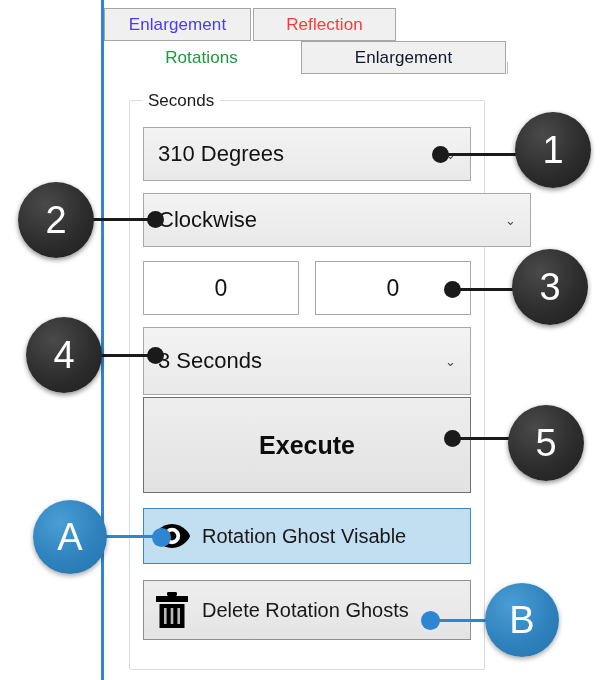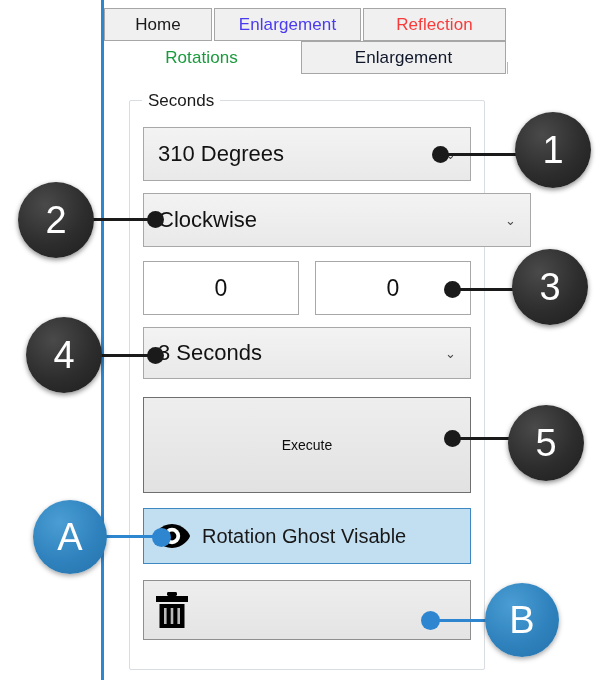--- a/index.html
+++ b/index.html
@@ -138,22 +138,22 @@
     justify-content: center;
     font-size: 23px;
     color: #111111;
   }
   .pushbtn {
     background: linear-gradient(#eeeeee, #e2e2e2);
     border: 1px solid #6f6f6f;
     display: flex;
     align-items: center;
     justify-content: center;
-    font-size: 14px;
-    font-weight: normal;
+    font-size: 25px;
+    font-weight: bold;
     color: #0d0d0d;
     user-select: none;
   }
   .iconbtn {
     background: linear-gradient(#eeeeee, #e4e4e4);
     border: 1px solid #8f8f8f;
     display: flex;
     align-items: center;
     font-size: 20px;
     color: #181818;
@@ -170,21 +170,21 @@
     justify-content: center;
     flex: none;
   }
   .iconbtn .txt { padding-left: 2px; }
 
   
   #combo-degrees { left: 143px; top: 127px;  width: 328px; height: 54px; }
   #combo-dir     { left: 143px; top: 193px;  width: 388px; height: 54px; }
   #num-x         { left: 143px; top: 261px;  width: 156px; height: 54px; }
   #num-y         { left: 315px; top: 261px;  width: 156px; height: 54px; }
-  #combo-time    { left: 143px; top: 327px;  width: 328px; height: 52px; }
+  #combo-time    { left: 143px; top: 327px;  width: 328px; height: 68px; }
   #btn-execute   { left: 143px; top: 397px;  width: 328px; height: 96px; }
   #btn-ghost     { left: 143px; top: 508px;  width: 328px; height: 56px; }
   #btn-delete    { left: 143px; top: 580px;  width: 328px; height: 60px; }
 
   
   .callout {
     position: absolute;
     border-radius: 50%;
     display: flex;
     align-items: center;
@@ -247,21 +247,20 @@
 <body>
 
 <div class="left-rule"></div>
 <div class="right-rule"></div>
 
 <div class="content-page"></div>
 
 <div class="tabstrip">
 
   <div class="tab-row row1">
-    <div class="tab w-home" style="color:#1a1a1a">Home</div>
     <div class="tab w-trans" style="color:#4a3bf0">Enlargement</div>
     <div class="tab w-refl" style="color:#f93a3a">Reflection</div>
   </div>
 
   <div class="tab-row row2">
     <div class="tab w-rot selected" style="color:#1a9a3c">Rotations</div>
     <div class="tab w-enl" style="color:#0f172a">Enlargement</div>
   </div>
 
 </div>
@@ -304,20 +303,21 @@
   <span class="glyph">
     <svg width="34" height="38" viewBox="0 0 34 38" aria-hidden="true">
       <rect x="12" y="1" width="10" height="4" rx="1.4" fill="#000000"></rect>
       <rect x="1" y="5" width="32" height="6" fill="#000000"></rect>
       <rect x="4.5" y="13" width="25" height="24" fill="#000000"></rect>
       <rect x="9" y="17" width="2.6" height="16" fill="#b9b9b9"></rect>
       <rect x="15.7" y="17" width="2.6" height="16" fill="#b9b9b9"></rect>
       <rect x="22.4" y="17" width="2.6" height="16" fill="#b9b9b9"></rect>
     </svg>
   </span>
+  <span class="txt">Delete Rotation Ghosts</span>
 </div>
 
 <div class="leader" id="lead-1"></div>
 <div class="dot" id="dot-1"></div>
 
 <div class="leader" id="lead-2"></div>
 <div class="dot" id="dot-2"></div>
 
 <div class="leader" id="lead-3"></div>
 <div class="dot" id="dot-3"></div>

